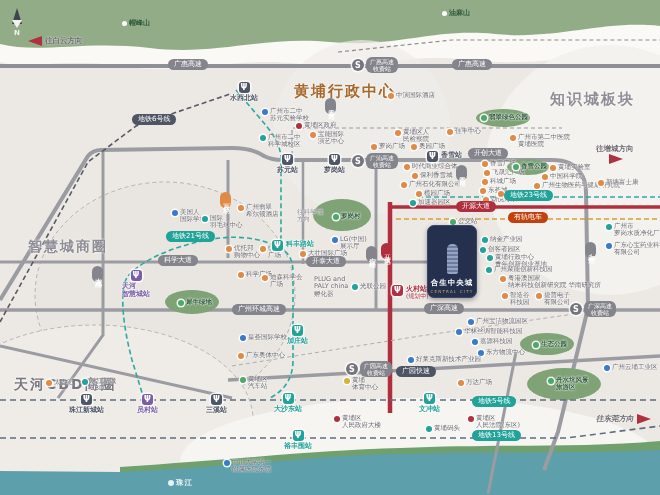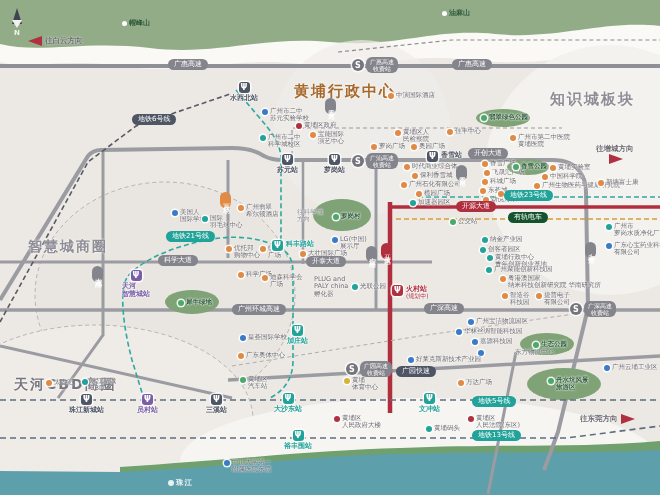--- a/index.html
+++ b/index.html
@@ -6,21 +6,21 @@
   #map{position:relative;width:660px;height:495px;margin:0 auto;overflow:hidden;
        background:#ECE9E5;font-family:"DejaVu Sans","Liberation Sans",sans-serif;}
   #bg{position:absolute;left:0;top:0;z-index:0;}
   .overlay{position:absolute;left:0;top:0;width:660px;height:495px;z-index:2;}
   .title{position:absolute;font-weight:bold;letter-spacing:2px;white-space:nowrap;
          text-shadow:0 0 3px rgba(255,255,255,.9);z-index:1;}
   .pill{position:absolute;color:#fff;font-size:7px;line-height:1;padding:2px 6px;
         border-radius:8px;white-space:nowrap;z-index:3;}
   .pill.vertical{writing-mode:vertical-rl;padding:6px 2px;letter-spacing:1px;}
   .pill.gray{background:#84848C;} .pill.red{background:#AF2F3F;}
-  .pill.teal{background:#21A39A;} .pill.amber{background:#14532d;}
+  .pill.teal{background:#21A39A;} .pill.amber{background:#c2410c;}
   .pill.dark{background:#4E5564;} .pill.orange{background:#E08A45;}
   .station{position:absolute;z-index:4;}
   .st-icon{width:11px;height:11px;border-radius:3px;display:flex;align-items:center;
            justify-content:center;color:#fff;font-size:8px;font-weight:bold;line-height:1;
            box-shadow:0 0 0 1.5px rgba(255,255,255,.85);}
   .st-label{font-size:7px;font-weight:bold;white-space:nowrap;line-height:1.15;
             text-shadow:0 0 2px #fff,0 0 2px #fff;margin-top:1px;}
   .st-sub{font-size:6px;font-weight:normal;}
   .lm{position:absolute;display:flex;align-items:flex-start;z-index:2;}
   .lm .dot{width:6px;height:6px;border-radius:50%;margin:1px 2px 0 0;flex:0 0 auto;
@@ -122,20 +122,25 @@
 
     <path d="M0,438 H566 L660,426" stroke="#5D6E80" stroke-width="1.6" stroke-dasharray="6 4" fill="none"></path>
   </svg>
 
   <div id="compass">
     <div class="needle"></div>
     <div class="needle2"></div>
     <div class="n">N</div>
   </div>
 
+  <div id="project" style="left: 427px; top: 225px; width: 44px; height: 65px;">
+    <div class="tower"></div>
+    <div class="pname">合生中央城</div>
+    <div class="psub">CENTRAL CITY</div>
+  </div>
 
   <div id="river-label" style="left: 168px; top: 478px;">
     <div class="dot"></div>
     <div class="txt">珠江</div>
   </div>
 
   <div class="overlay" id="dyn">
       <div class="title" style="left: 550px; top: 90px; font-size: 15px; color: rgb(143, 141, 150);">知识城板块</div>
       <div class="title" style="left: 294px; top: 82px; font-size: 15px; color: rgb(168, 104, 44);">黄埔行政中心</div>
       <div class="title" style="left: 28px; top: 238px; font-size: 14px; color: rgb(143, 141, 150);">智慧城商圈</div>
@@ -149,21 +154,21 @@
         <div class="txt">油麻山</div>
       </div>
       <div class="dir left" style="left: 28px; top: 36px;">
         <div class="arrow"></div>
         <div class="txt">往白云方向</div>
       </div>
       <div class="dir right" style="left: 596px; top: 144px; flex-direction: column;">
         <div class="txt">往增城方向</div>
         <div class="arrow"></div>
       </div>
-      <div class="dir right" style="left: 580px; top: 414px;">
+      <div class="dir right" style="left: 596px; top: 414px; font-style: italic;">
         <div class="txt">往东莞方向</div>
         <div class="arrow"></div>
       </div>
       <div class="pill gray" style="left: 168px; top: 59px;">广惠高速</div>
       <div class="pill gray" style="left: 452px; top: 59px;">广惠高速</div>
       <div class="pill gray" style="left: 468px; top: 148px;">开创大道</div>
       <div class="pill gray" style="left: 158px; top: 255px;">科学大道</div>
       <div class="pill gray" style="left: 306px; top: 256px;">开泰大道</div>
       <div class="pill gray" style="left: 232px; top: 304px;">广州环城高速</div>
       <div class="pill gray" style="left: 424px; top: 303px;">广深高速</div>
@@ -608,21 +613,21 @@
         <div class="txt">
           <div>华林丝绸智能科技园</div>
         </div>
       </div>
       <div class="lm" style="left: 472px; top: 338px;">
         <div class="dot" style="background: rgb(58, 123, 200);"></div>
         <div class="txt">
           <div>嘉源科技园</div>
         </div>
       </div>
-      <div class="lm" style="left: 478px; top: 349px; gap: 29px;">
+      <div class="lm" style="left: 478px; top: 349px;">
         <div class="dot" style="background: rgb(58, 123, 200);"></div>
         <div class="txt">
           <div>东方物流中心</div>
         </div>
       </div>
       <div class="lm" style="left: 240px; top: 334px;">
         <div class="dot" style="background: rgb(58, 123, 200);"></div>
         <div class="txt">
           <div>皇荟国际学校</div>
         </div>

